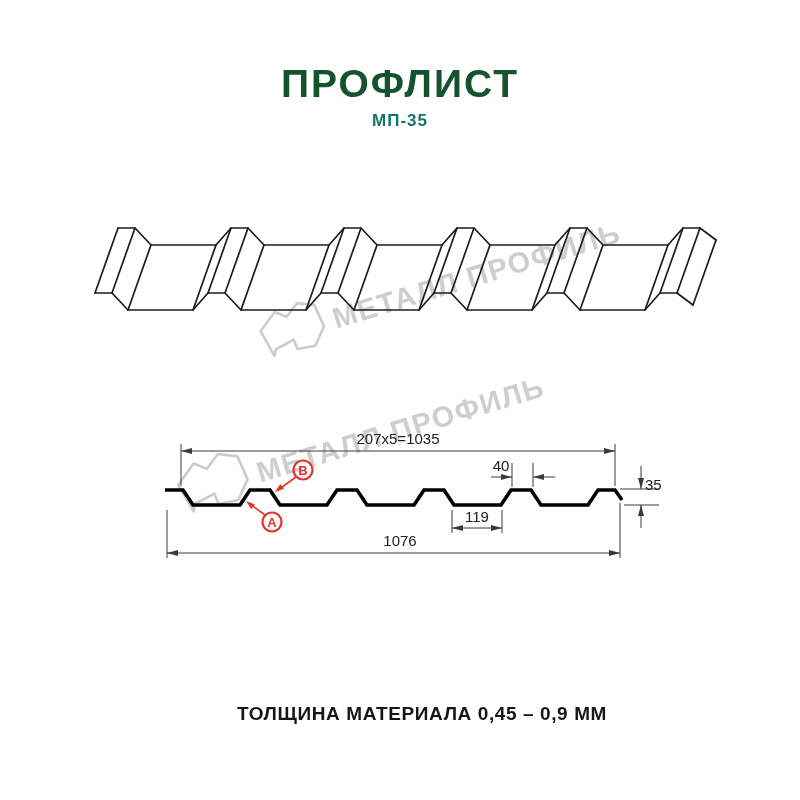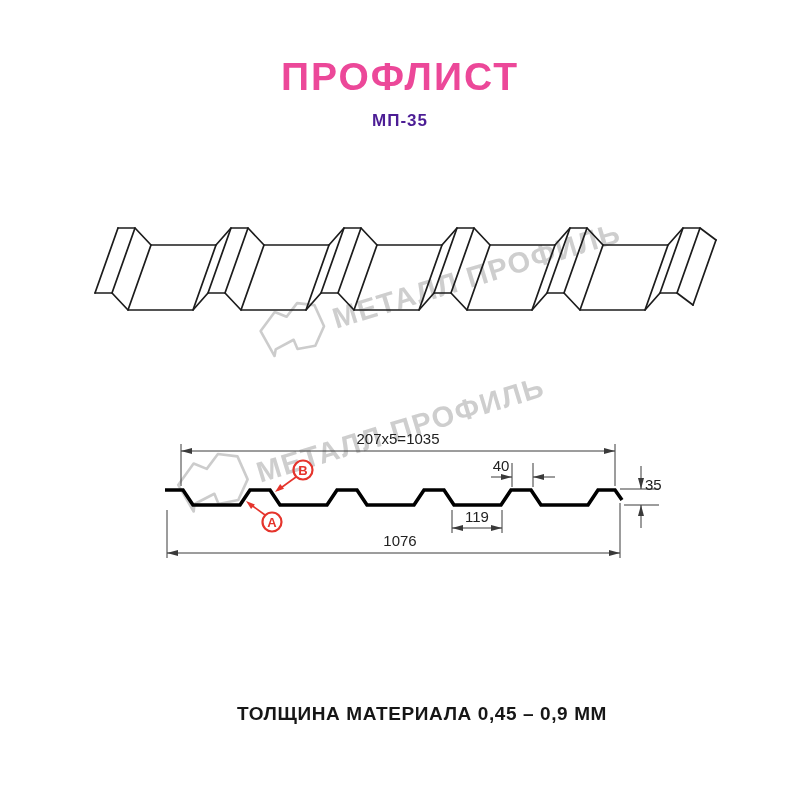--- a/index.html
+++ b/index.html
@@ -2,26 +2,26 @@
 <html><head>
 <meta charset="utf-8">
 <style>
   html,body{margin:0;padding:0;}
   body{
     width:800px;height:800px;background:#ffffff;position:relative;overflow:hidden;
     font-family:"Liberation Sans", sans-serif;
   }
   .stage{position:absolute;left:0;top:0;width:800px;height:800px;}
   .title{
-    position:absolute;left:0;top:55px;width:800px;text-align:center;
-    font-size:39px;font-weight:800;letter-spacing:2px;color:#ec4899;
+    position:absolute;left:0;top:62px;width:800px;text-align:center;
+    font-size:39px;font-weight:800;letter-spacing:2px;color:#14532d;
   }
   .subtitle{
     position:absolute;left:0;top:111px;width:800px;text-align:center;
-    font-size:17px;font-weight:700;letter-spacing:1px;color:#4c1d95;
+    font-size:17px;font-weight:700;letter-spacing:1px;color:#0f766e;
   }
   .footer{
     position:absolute;left:0;top:703px;width:800px;text-align:center;
     font-size:19px;font-weight:700;letter-spacing:0.6px;color:#161616;padding-left:22px;
   }
   svg{position:absolute;left:0;top:0;}
   .outline3d{fill:none;stroke:#1c1c1c;stroke-width:1.7;stroke-linejoin:round;stroke-linecap:round;}
   .sheet2d{fill:none;stroke:#000000;stroke-width:3.6;stroke-linejoin:miter;stroke-linecap:butt;}
   .dim{stroke:#3a3a3a;stroke-width:1;fill:none;}
   .dimarrow{fill:#3a3a3a;stroke:none;}

